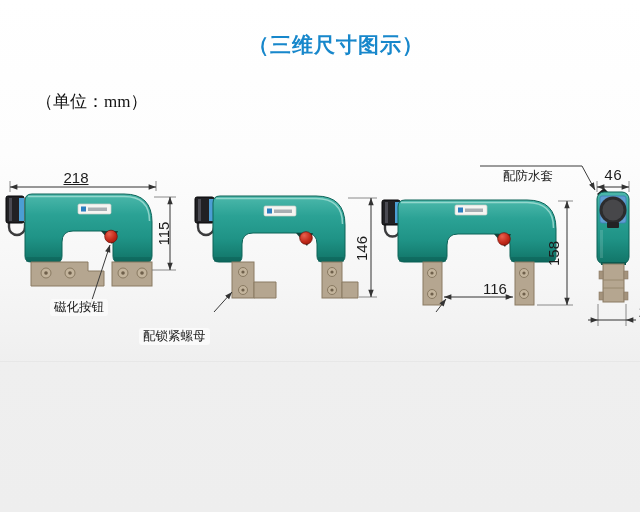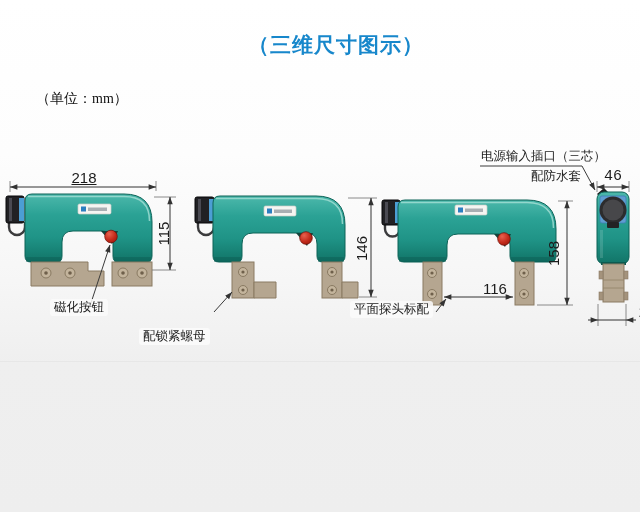--- a/index.html
+++ b/index.html
@@ -9,21 +9,21 @@
     background:linear-gradient(180deg,#ffffff 0%,#fdfdfd 30%,#f6f6f6 55%,#efefef 71%,#eeeeee 100%);
   }
   .split{position:absolute;left:0;top:361px;width:640px;height:1px;background:#e2e2e2;opacity:.65;}
   .title{
     position:absolute;left:16px;top:31px;width:640px;text-align:center;
     font-size:21px;font-weight:600;letter-spacing:1px;
   }
   .unit{
     position:absolute;left:36px;top:90px;
     font-family:"Liberation Serif","DejaVu Serif",serif;
-    font-size:14px;color:#111;
+    font-size:17px;color:#111;
   }
   .overlay{position:absolute;left:0;top:0;}
   .dim{
     position:absolute;font-size:15px;color:#1c1c1c;text-align:center;
     font-family:"Liberation Sans","DejaVu Sans",sans-serif;
   }
   .vdim{transform:rotate(-90deg);transform-origin:center center;}
   .lbl{
     position:absolute;font-size:12.5px;color:#1a1a1a;line-height:15px;
     background:rgba(251,251,251,0.88);padding:1px 4px;border-radius:3px;
@@ -212,27 +212,25 @@
     </g>
 
     <g stroke="#3a3a3a" stroke-width="1" fill="none">
       <path d="M88,312 L110,245" marker-end="url(#arw)"></path>
       <path d="M214,312 L232,292" marker-end="url(#arw)"></path>
       <path d="M436,312 L446,299" marker-end="url(#arw)"></path>
       <path d="M480,166 L582,166 L595,190" marker-end="url(#arw)"></path>
     </g>
   </svg>
 
-  <div class="dim" style="left:66px;top:169px;width:36px;text-decoration:underline;">218</div>
+  <div class="dim" style="left:58px;top:169px;width:36px;text-decoration:underline;">218</div>
   <div class="dim vdim" style="left:146px;top:225px;width:34px;">115</div>
   <div class="dim vdim" style="left:344px;top:240px;width:34px;">146</div>
   <div class="dim" style="left:461px;top:280px;width:36px;margin-left:16px;">116</div>
   <div class="dim vdim" style="left:536px;top:245px;width:34px;">158</div>
   <div class="dim" style="left:599px;top:168px;width:28px;font-family:Liberation Mono, monospace;">46</div>
   <div class="dim" style="left:599px;top:303px;width:28px;margin-left:34px;">20</div>
 
   <div class="lbl" style="left:50px;top:299px;">磁化按钮</div>
   <div class="lbl" style="left:139px;top:328px;">配锁紧螺母</div>
-  <div class="lbl" style="left:350px;top:301px;">平面探头标配</div>
-  <div class="lbl" style="left:477px;top:148px;background:transparent;">电源输入插口（三芯）</div>
-  <div class="lbl" style="left:527px;top:168px;background:transparent;">配防水套</div>
+  <div class="lbl" style="left:499px;top:168px;background:transparent;">配防水套</div>
 
 </div>
 
 </body></html>

